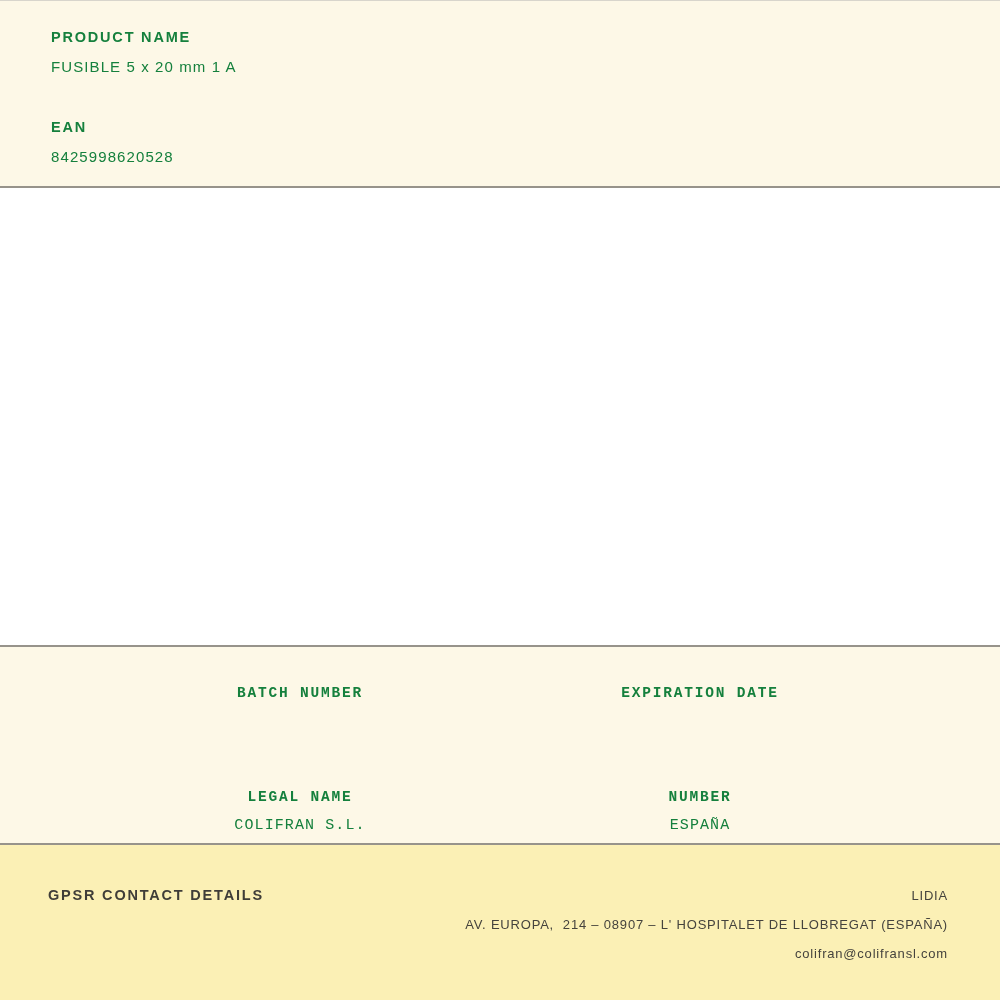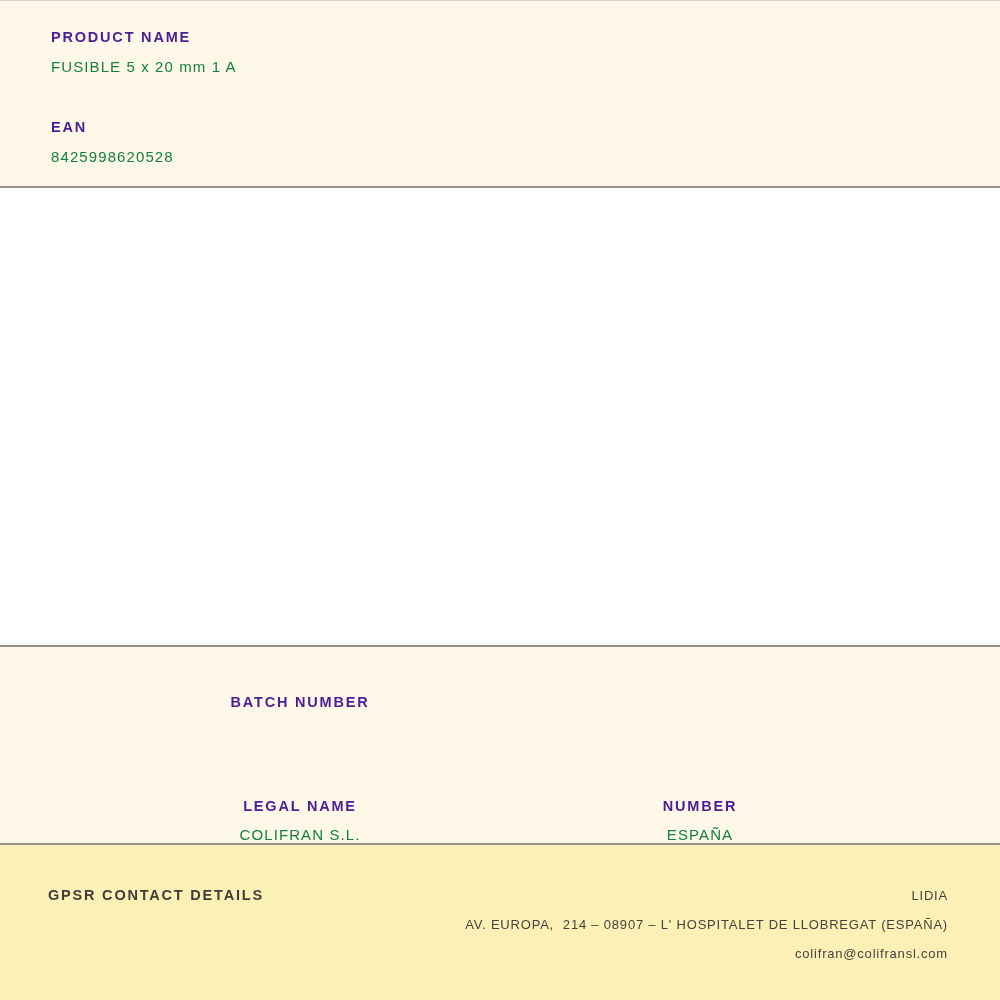--- a/index.html
+++ b/index.html
@@ -29,21 +29,21 @@
     height: 185px;
     flex: 0 0 auto;
     background: #FDF8E7;
     padding: 28px 51px 0 51px;
   }
   .field-label {
     font-size: 14.5px;
     font-weight: bold;
     letter-spacing: 1.8px;
     line-height: 16px;
-    color: #4c1d95;
+    color: #15803d;
   }
   .field-value {
     font-size: 15px;
     letter-spacing: 1.1px;
     line-height: 16px;
     margin-top: 14px;
     color: #15803d;
   }
   .section-product .field + .field { margin-top: 44px; }
 
@@ -55,23 +55,24 @@
   }
 
   
   .section-details {
     flex: 0 0 auto;
     height: 196px;
     background: #FDF8E7;
     padding-top: 31px;
   }
   .detail-row {
-    margin: 16px 10%;
+    margin: 7px 10%;
     width: 80%;
     display: flex;
+    font-family: Liberation Mono, monospace;
   }
   .detail-row + .detail-row { margin-top: 75px; }
   .detail-cell {
     width: 50%;
     text-align: center;
   }
   .detail-cell .field-value { margin-top: 13px; text-align: center; }
 
   
   .section-gpsr {
@@ -119,20 +120,24 @@
   <section class="section-blank"></section>
 
   <div class="divider"></div>
 
   <section class="section-details">
     <div class="detail-row">
       <div class="detail-cell">
         <div class="field-label">BATCH NUMBER</div>
         <div class="field-value"></div>
       </div>
+      <div class="detail-cell">
+        <div class="field-label">EXPIRATION DATE</div>
+        <div class="field-value"></div>
+      </div>
     </div>
     <div class="detail-row">
       <div class="detail-cell">
         <div class="field-label">LEGAL NAME</div>
         <div class="field-value">COLIFRAN S.L.</div>
       </div>
       <div class="detail-cell">
         <div class="field-label">NUMBER</div>
         <div class="field-value">ESPAÑA</div>
       </div>

